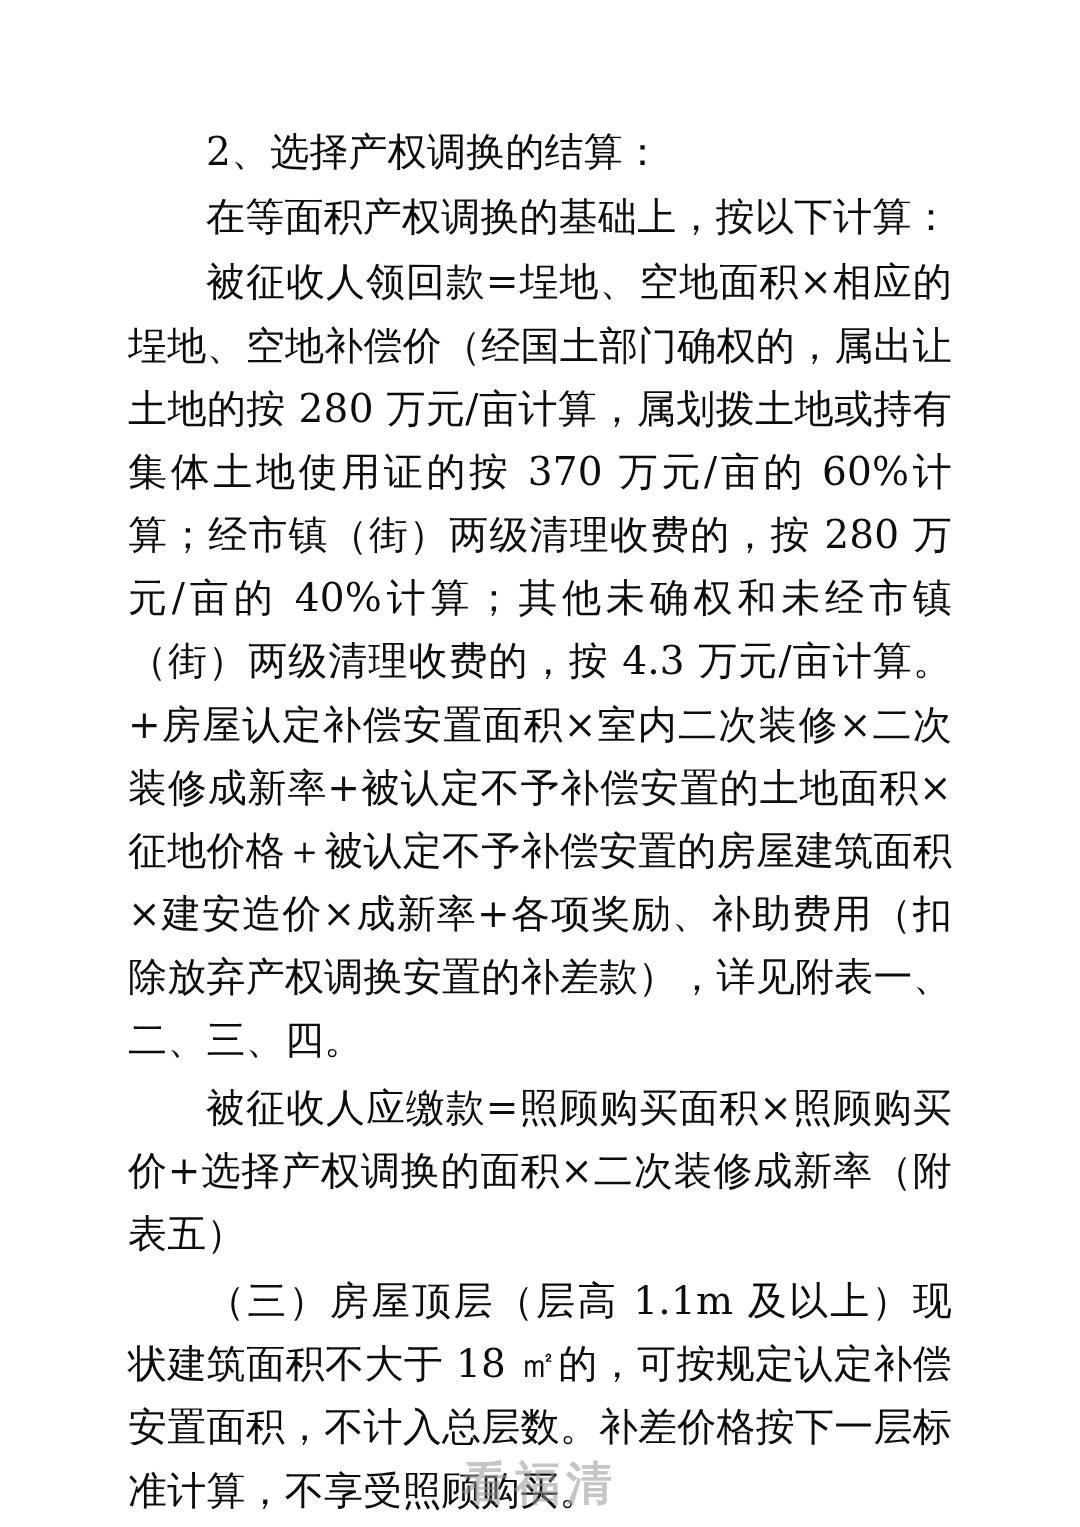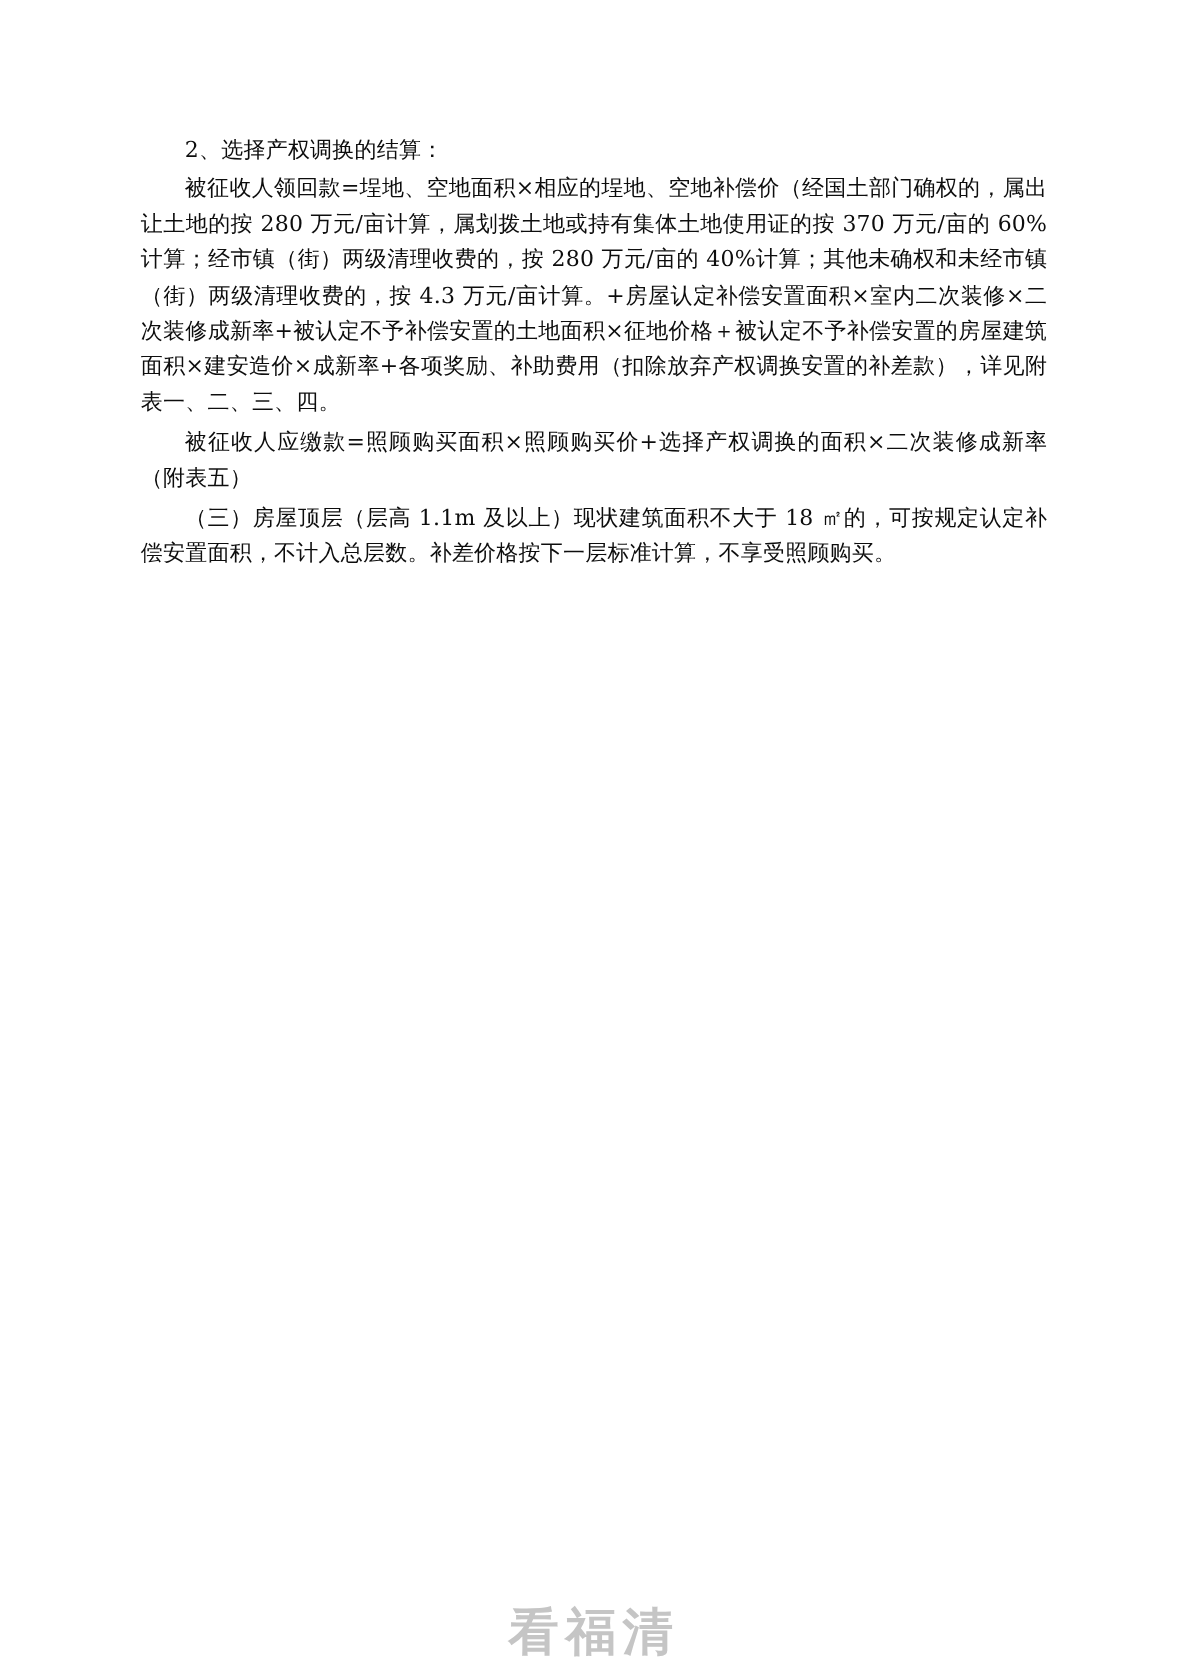--- a/index.html
+++ b/index.html
@@ -18,21 +18,21 @@
   .page {
     position: absolute;
     left: 0;
     top: 0;
     width: 1080px;
     height: 1527px;
     box-sizing: border-box;
     padding: 120px 128px 0 128px;
   }
   .doc-body {
-    font-size: 20px;
+    font-size: 39px;
     line-height: 1.62;
     text-align: justify;
     text-justify: inter-ideograph;
     letter-spacing: 0.2px;
   }
   .para {
     margin: 0 0 4px 0;
     text-indent: 2em;
   }
   .para.tight {
@@ -71,20 +71,21 @@
     line-height: 1.25;
     margin-top: 1px;
   }
 </style>
 </head>
 <body>
 
 <div class="page">
   <div class="doc-body">
     <p class="para tight">2、选择产权调换的结算：</p>
+    <p class="para tight">在等面积产权调换的基础上，按以下计算：</p>
     <p class="para">被征收人领回款=埕地、空地面积×相应的埕地、空地补偿价（经国土部门确权的，属出让土地的按 280 万元/亩计算，属划拨土地或持有集体土地使用证的按 370 万元/亩的 60%计算；经市镇（街）两级清理收费的，按 280 万元/亩的 40%计算；其他未确权和未经市镇（街）两级清理收费的，按 4.3 万元/亩计算。+房屋认定补偿安置面积×室内二次装修×二次装修成新率+被认定不予补偿安置的土地面积×征地价格＋被认定不予补偿安置的房屋建筑面积×建安造价×成新率+各项奖励、补助费用（扣除放弃产权调换安置的补差款），详见附表一、二、三、四。</p>
     <p class="para">被征收人应缴款=照顾购买面积×照顾购买价+选择产权调换的面积×二次装修成新率（附表五）</p>
     <p class="para">（三）房屋顶层（层高 1.1m 及以上）现状建筑面积不大于 18 ㎡的，可按规定认定补偿安置面积，不计入总层数。补差价格按下一层标准计算，不享受照顾购买。</p>
   </div>
 
   <div class="watermark">
     <div class="wm-main">看福清</div>
   </div>
 </div>
 

